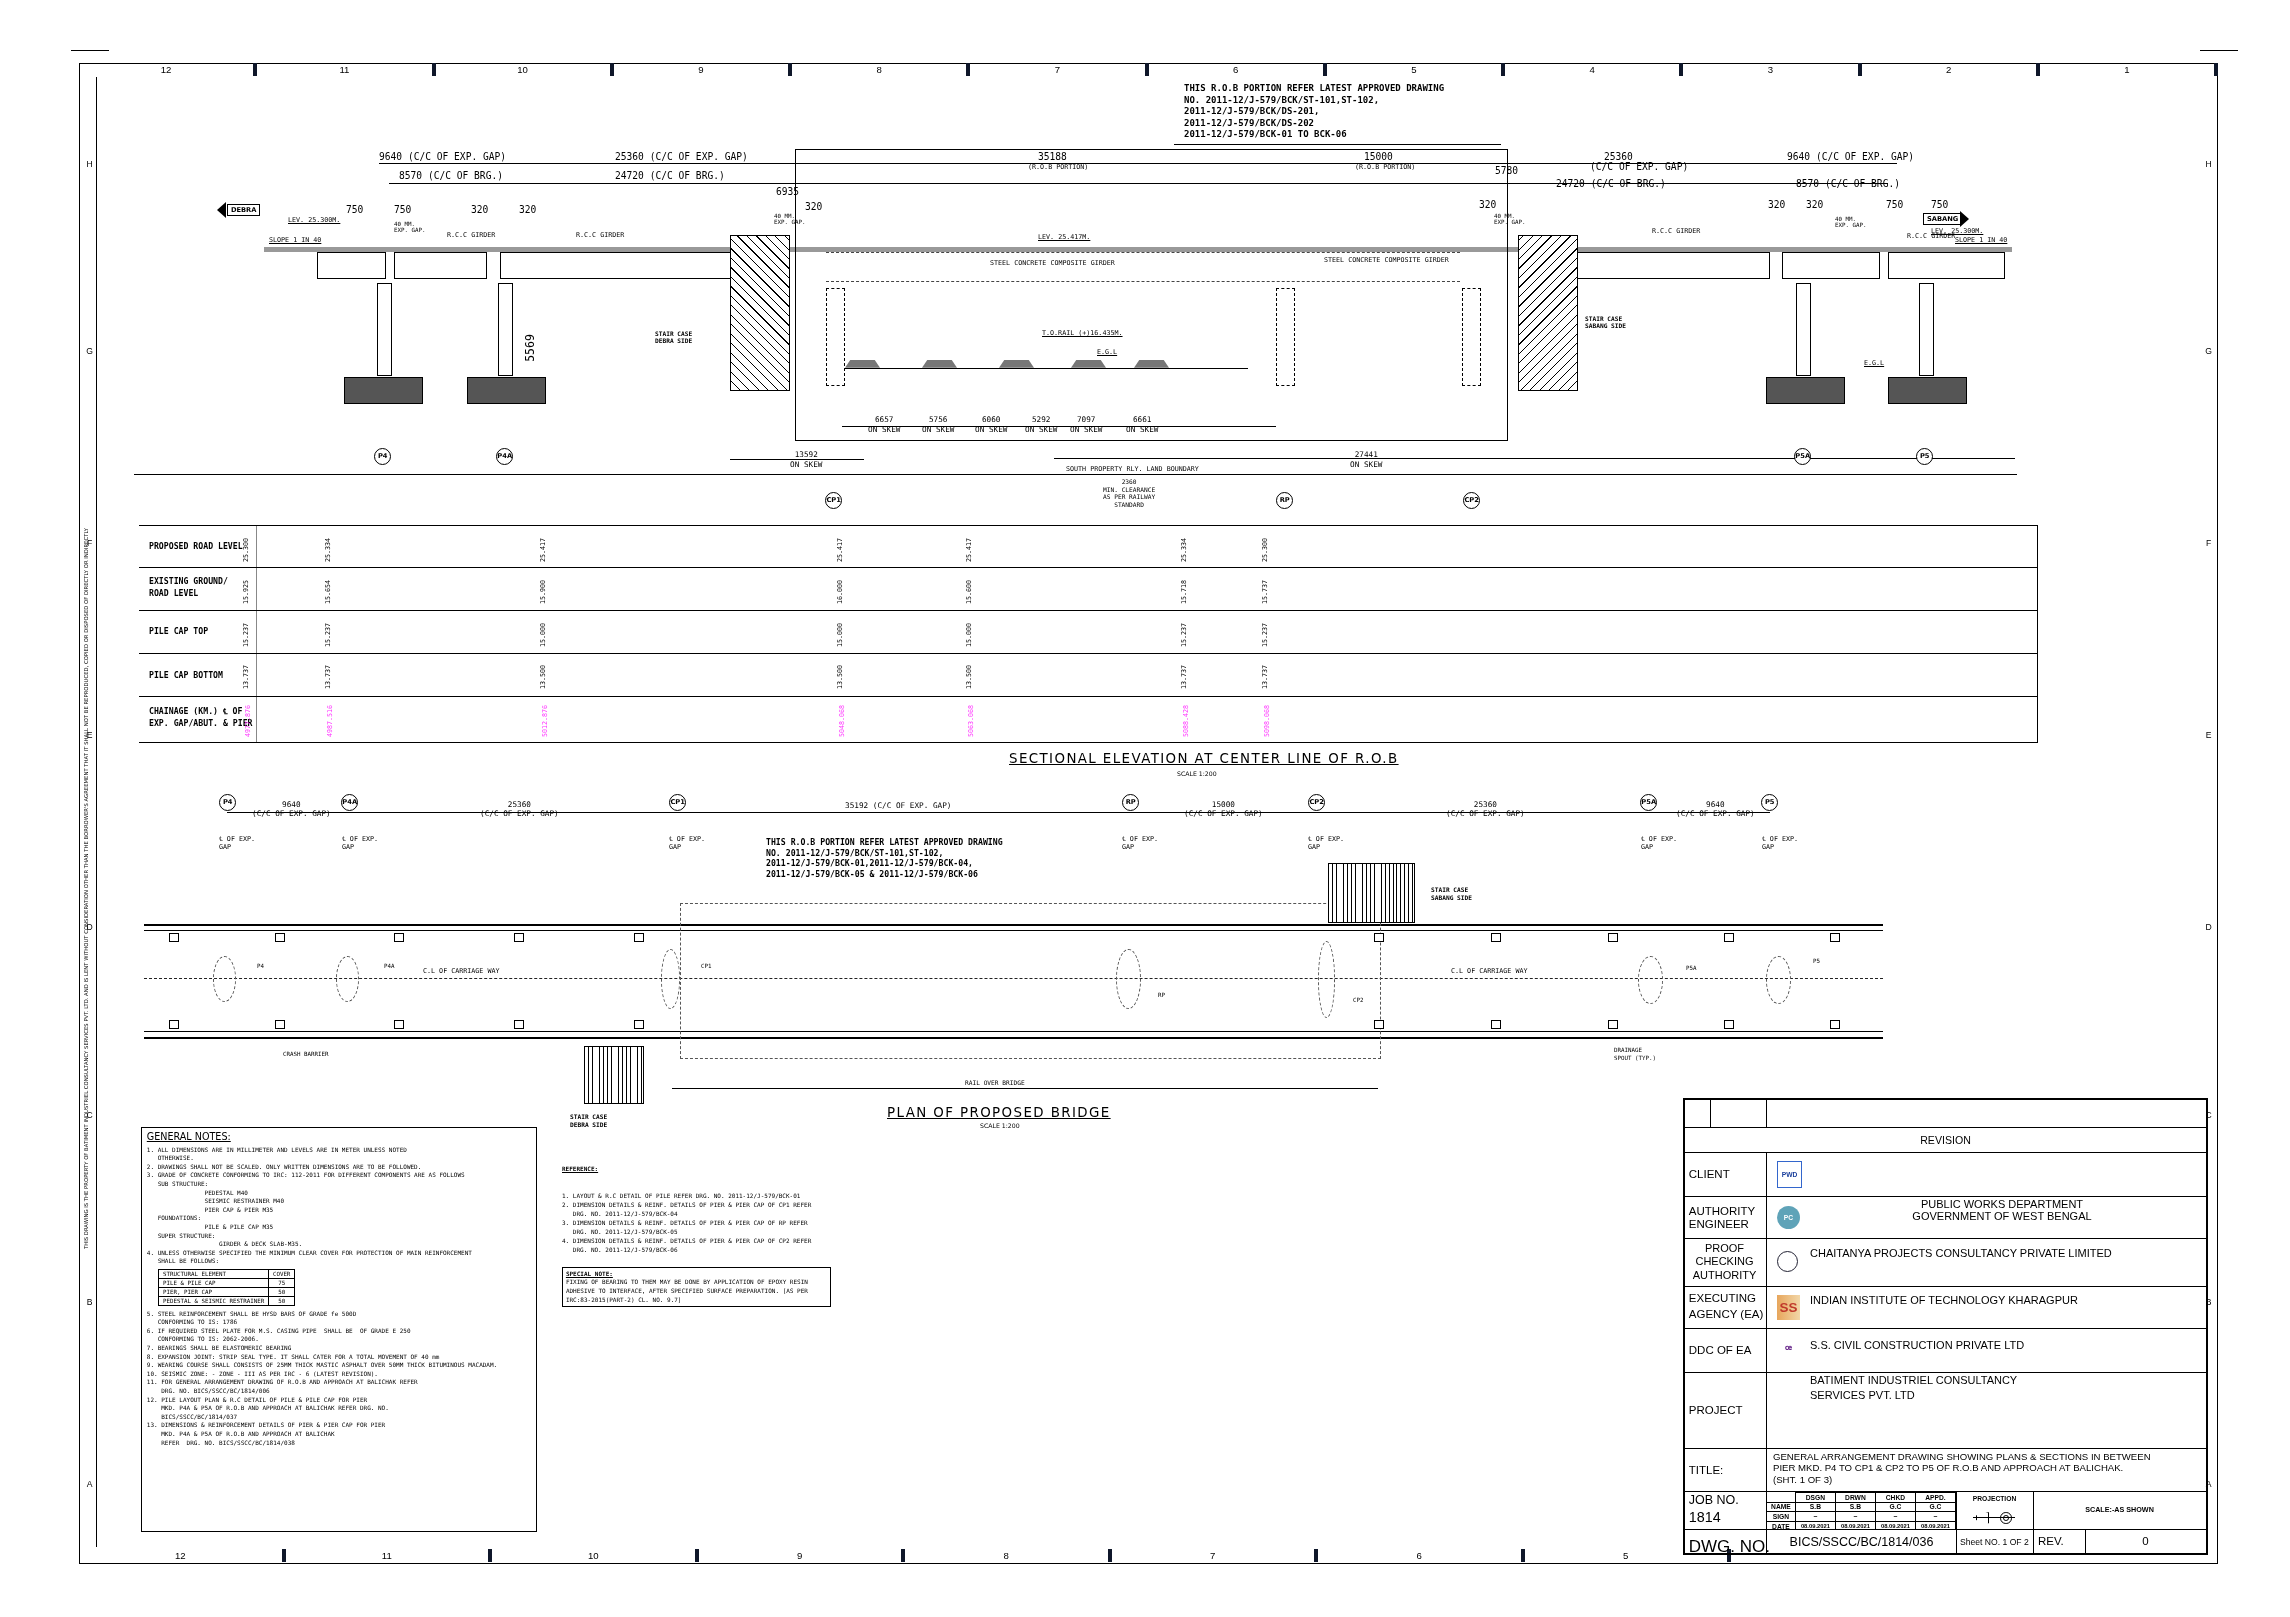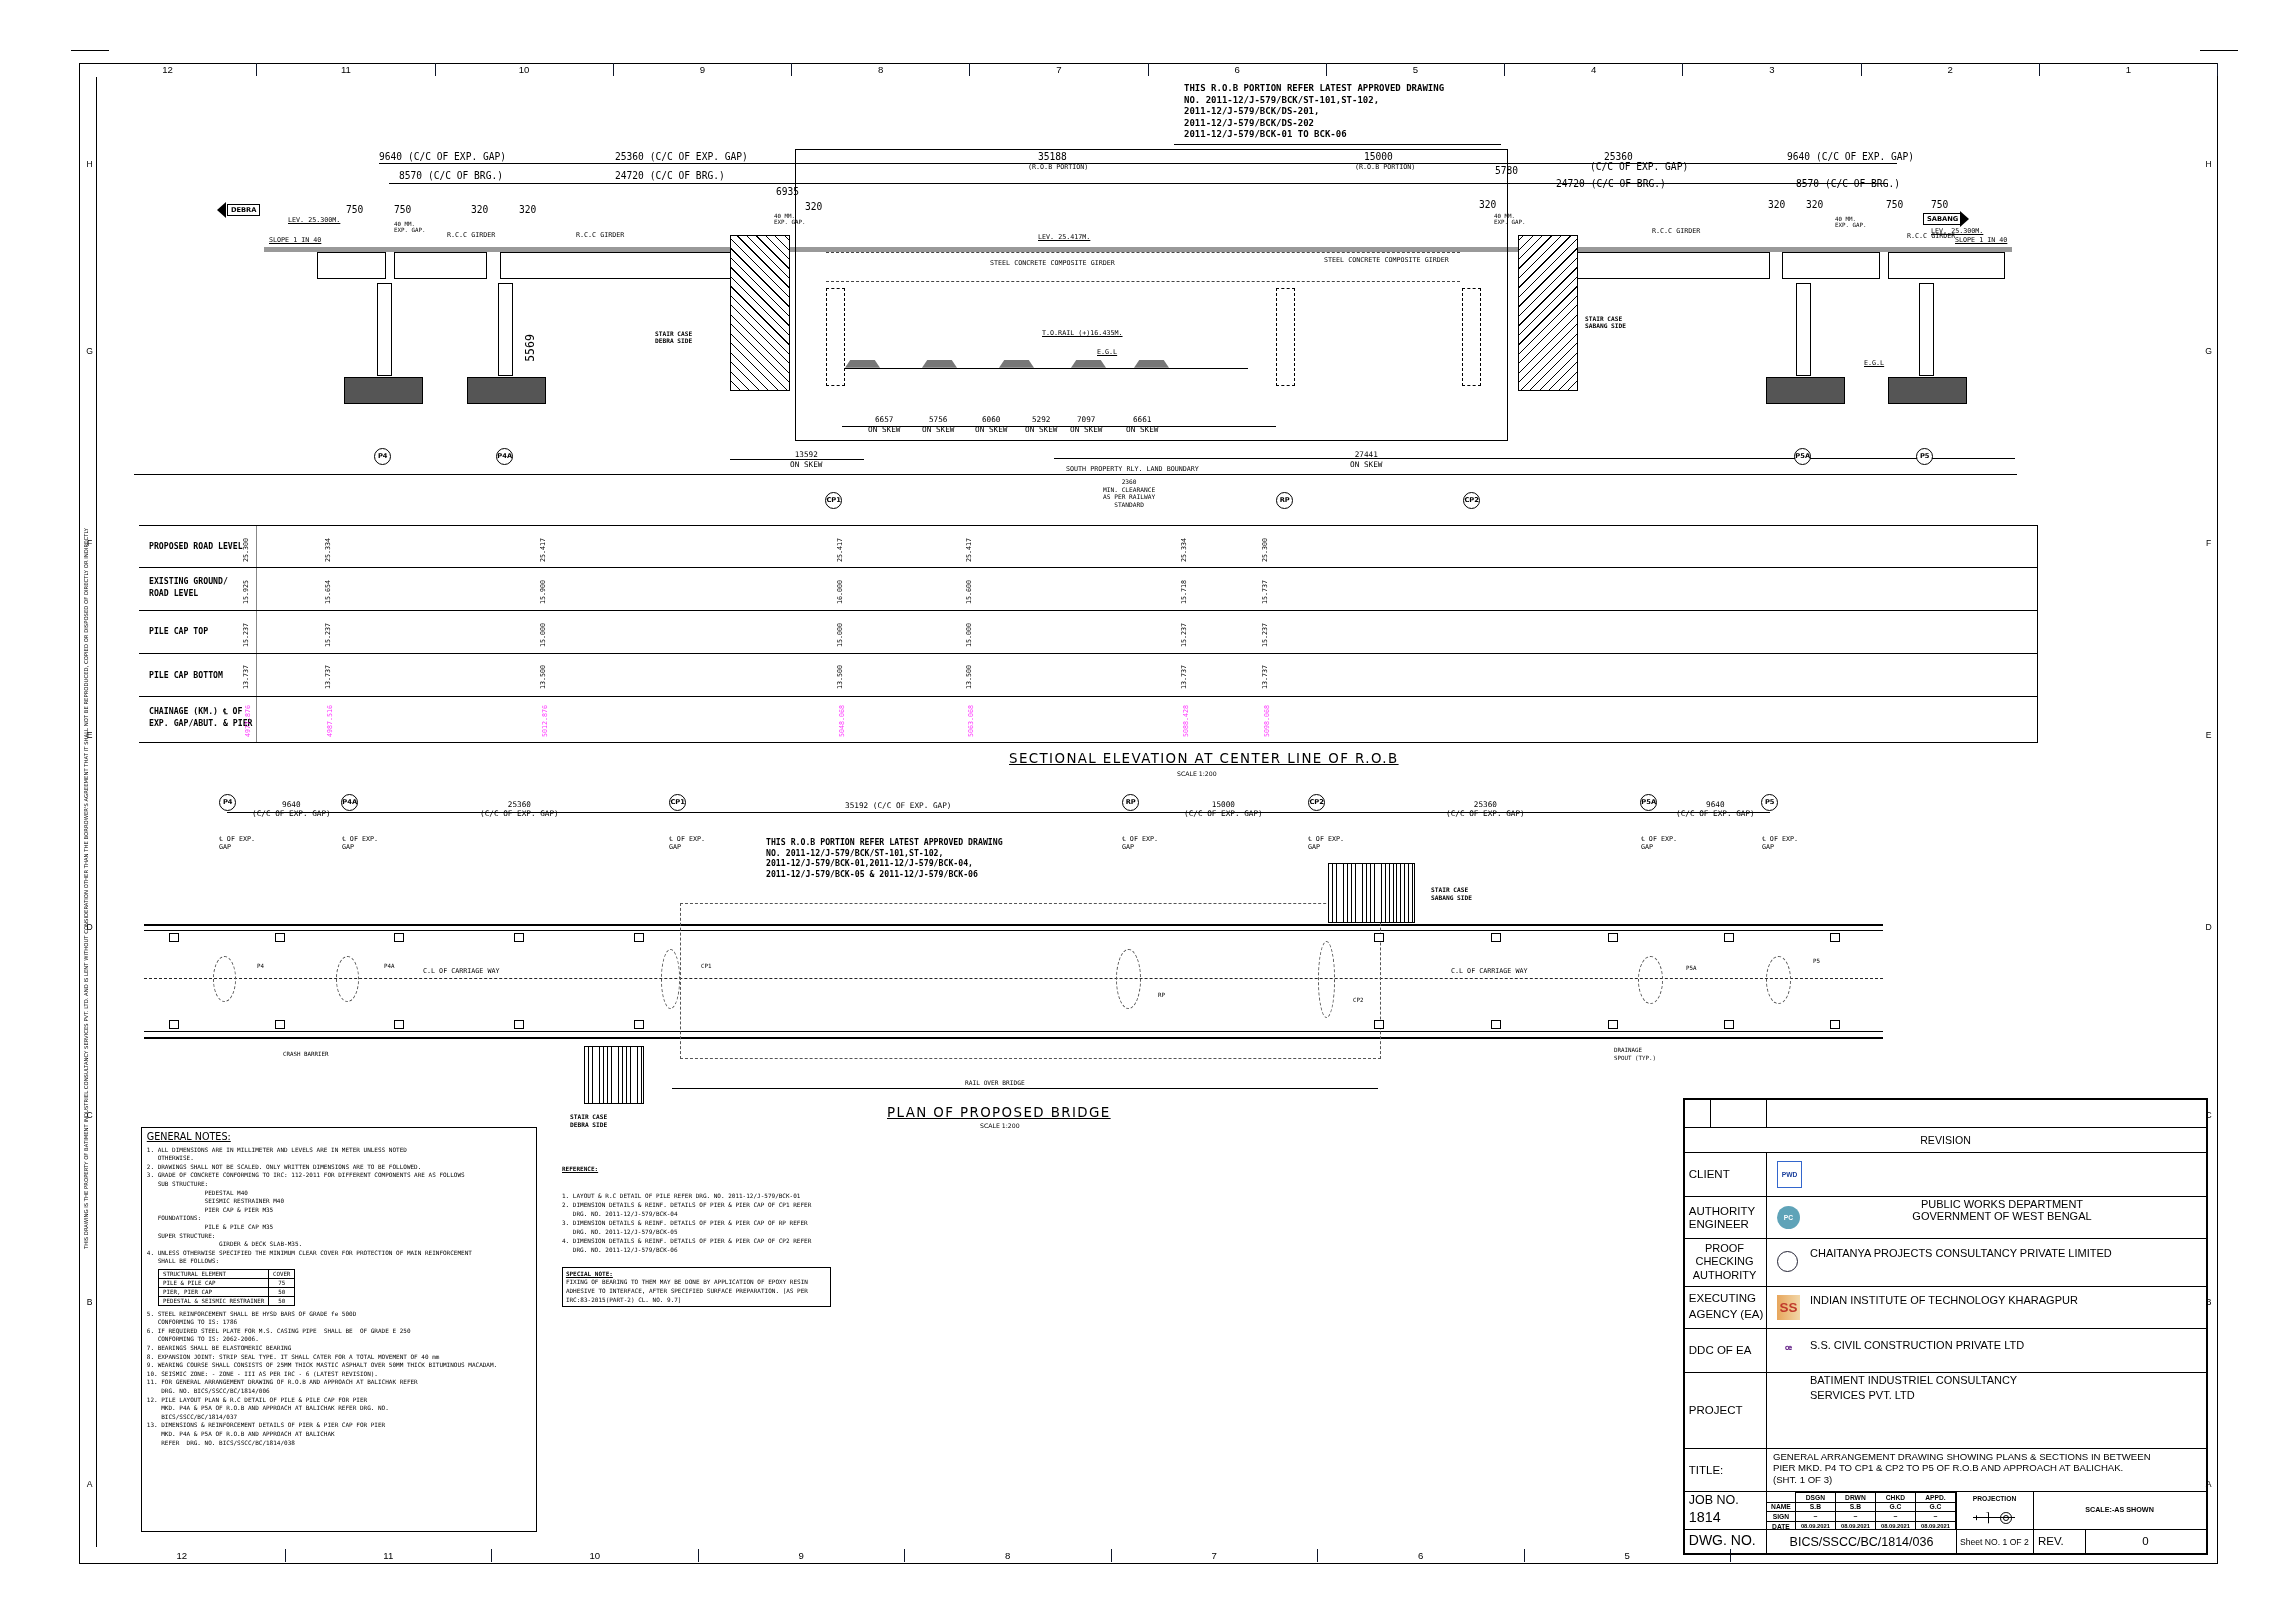--- a/index.html
+++ b/index.html
@@ -1,20 +1,20 @@
 <!DOCTYPE html>
 <html><head>
 <meta charset="utf-8">
 <style>
   html,body{margin:0;padding:0;background:#fff;}
   body{width:2290px;height:1618px;position:relative;overflow:hidden;font-family:"Liberation Sans",sans-serif;color:#000;}
   .abs{position:absolute;}
   .sheet{position:absolute;left:79px;top:63px;width:2137px;height:1499px;border:1.4px solid #000;}
   .zone-row{position:absolute;left:79px;width:2139px;height:13.4px;display:flex;font-size:9.6px;}
-  .zone-row div{flex:1;text-align:center;border-right:1px solid #0f172a;line-height:13.4px;}
+  .zone-row div{flex:1;text-align:center;border-right:4px solid #0f172a;line-height:13.4px;}
   .zone-col{position:absolute;width:13.4px;font-size:8.6px;text-align:center;}
   .dim{position:absolute;font-family:"DejaVu Sans Mono",monospace;font-size:9.6px;text-align:center;white-space:nowrap;}
   .hline{position:absolute;height:0;border-top:1.4px solid #000;}
   .dash-h{position:absolute;height:0;border-top:1.2px dashed #444;}
   .dashdot-h{position:absolute;height:0;border-top:1.2px dashed #222;}
   .bubble{position:absolute;width:15.4px;height:15.4px;border:1px solid #000;border-radius:50%;font-size:6.7px;font-weight:bold;text-align:center;line-height:15.4px;font-family:"DejaVu Sans",sans-serif;background:#fff;}
   .pier{position:absolute;background:#fff;border:1.2px solid #000;}
   .pilecap{position:absolute;background:#555;border:1px solid #000;}
   .girder{position:absolute;border:1.2px solid #000;background:#fff;}
   .lv-row{position:absolute;left:139px;width:1898px;border-top:1.4px solid #000;}
@@ -563,21 +563,21 @@
       <div style="position:absolute;left:2.9px;top:1px;width:11.5px;height:9.6px;border:1px solid #000;clip-path:polygon(0 30%,100% 0,100% 100%,0 70%);"></div>
       <div style="position:absolute;left:27px;top:1px;width:9.6px;height:9.6px;border:1px solid #000;border-radius:50%;"></div>
       <div style="position:absolute;left:30px;top:3.8px;width:3.8px;height:3.8px;border:1px solid #000;border-radius:50%;"></div>
       <div style="position:absolute;left:0;top:5.8px;width:42px;border-top:1px solid #000;"></div>
     </div>
     <div class="abs" style="left:348px;top:0;height:38px;border-left:1px solid #000;"></div>
     <div class="abs" style="left:348px;top:13.4px;width:173px;text-align:center;font-size:7.2px;font-weight:bold;">SCALE:-AS SHOWN</div>
   </div>
 
   <div class="row" style="top:429px;height:24px;">
-    <div class="lbl" style="top:4px;font-size:14px;text-align:right;">DWG. NO.</div>
+    <div class="lbl" style="top:10px;font-size:17px;text-align:right;">DWG. NO.</div>
     <div class="abs" style="left:82px;top:4.8px;width:189px;text-align:center;font-size:12.5px;">BICS/SSCC/BC/1814/036</div>
     <div class="abs" style="left:271px;top:0;height:24px;border-left:1px solid #000;"></div>
     <div class="abs" style="left:275px;top:6.7px;font-size:8.6px;">Sheet NO. 1 OF 2</div>
     <div class="abs" style="left:348px;top:0;height:24px;border-left:1px solid #000;"></div>
     <div class="abs" style="left:353px;top:4.8px;font-size:11.5px;">REV.</div>
     <div class="abs" style="left:400px;top:0;height:24px;border-left:1px solid #000;"></div>
     <div class="abs" style="left:400px;top:4.8px;width:121px;text-align:center;font-size:11.5px;">0</div>
   </div>
 </div>
 

